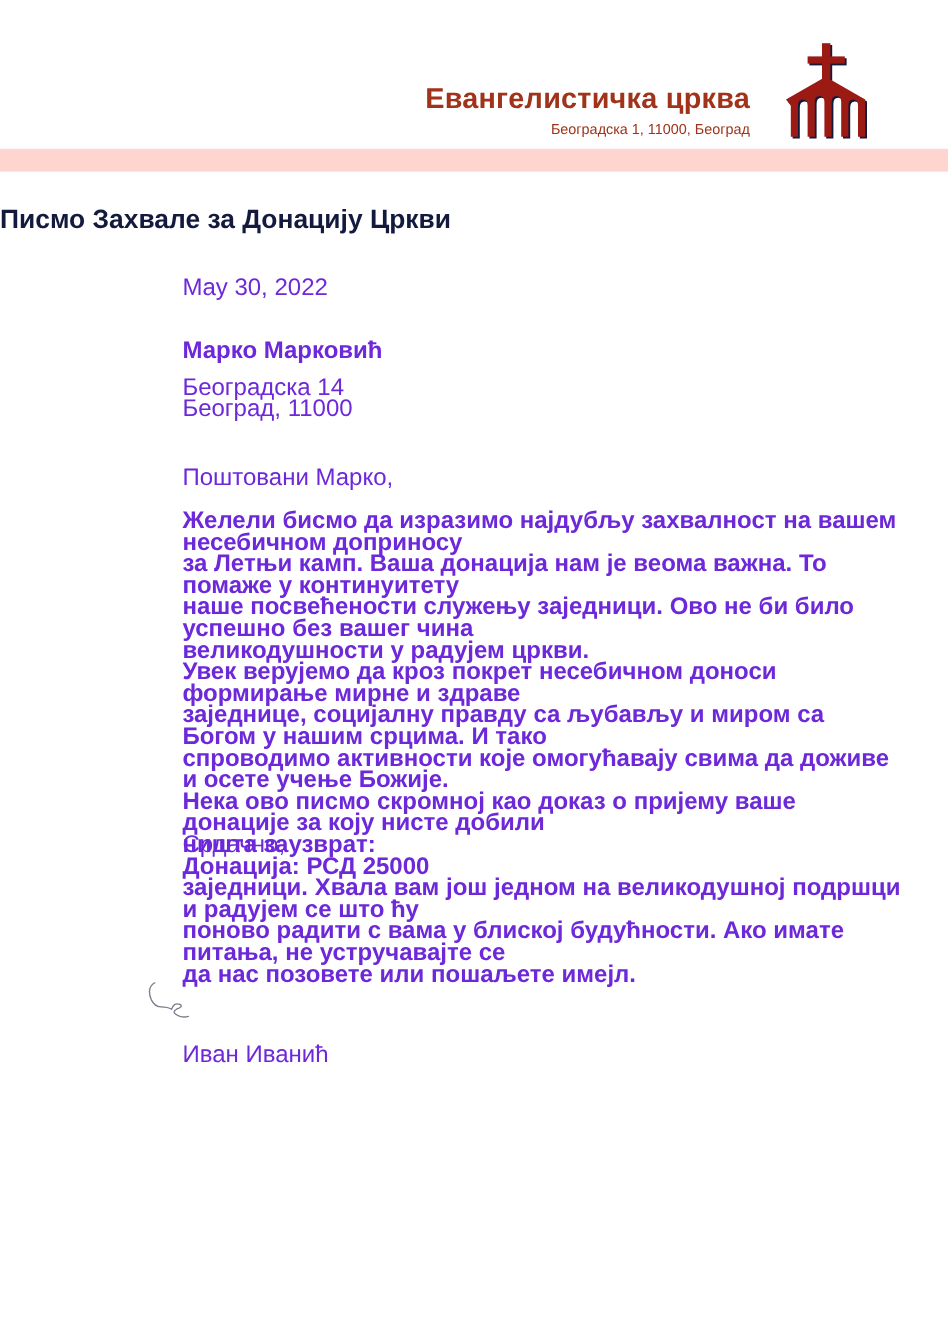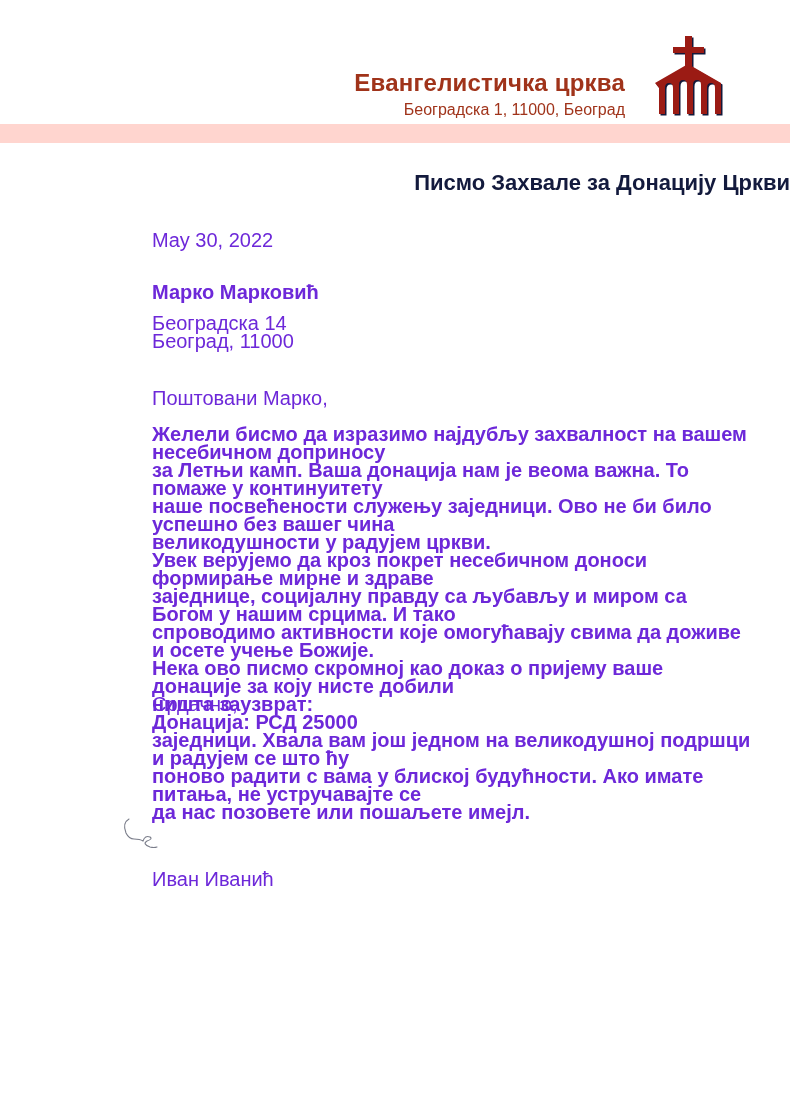--- a/index.html
+++ b/index.html
@@ -1,24 +1,24 @@
 <!DOCTYPE html>
 <html><head>
 <meta charset="utf-8">
 <style>
   html, body { margin: 0; padding: 0; background: #ffffff; }
   body { width: 790px; height: 1118px; position: relative; overflow: hidden;
          font-family: "Liberation Sans", sans-serif; color: #4a4e63; }
   .header { position: absolute; left: 0; top: 0; width: 790px; height: 124px; }
   .org-name { position: absolute; right: 165px; top: 69px; font-size: 24px; font-weight: bold;
               color: #a0331a; white-space: nowrap; letter-spacing: 0.2px; margin-left: 15px; }
-  .org-address { position: absolute; right: 165px; top: 101px; font-size: 16px; color: #a0331a; white-space: nowrap; }
+  .org-address { position: absolute; right: 165px; top: 101px; font-size: 12px; color: #a0331a; white-space: nowrap; }
   .logo { position: absolute; left: 652px; top: 34px; width: 76px; height: 82px; }
   .band { position: absolute; left: 0; top: 124px; width: 790px; height: 19px; background: #ffd5cf; }
-  .title { position: absolute; left: 0; width: 790px; top: 170px; text-align: right;
+  .title { position: absolute; left: 0; width: 790px; top: 170px; text-align: left;
            font-size: 22px; font-weight: bold; color: #131a3d; }
   .text { position: absolute; left: 104px; font-size: 20px; line-height: 18px; color: #6d28d9; margin-left: 48px; }
   .date { top: 231px; }
   .recipient-name { top: 283px; font-weight: bold; }
   .recipient-addr { top: 314px; }
   .salutation { top: 389px; }
   .body { top: 425px; width: 600px; font-weight: bold; }
   .body p { margin: 0; }
   .closing { top: 695px; }
   .signature { position: absolute; left: 120px; top: 817px; width: 45px; height: 38px; }

